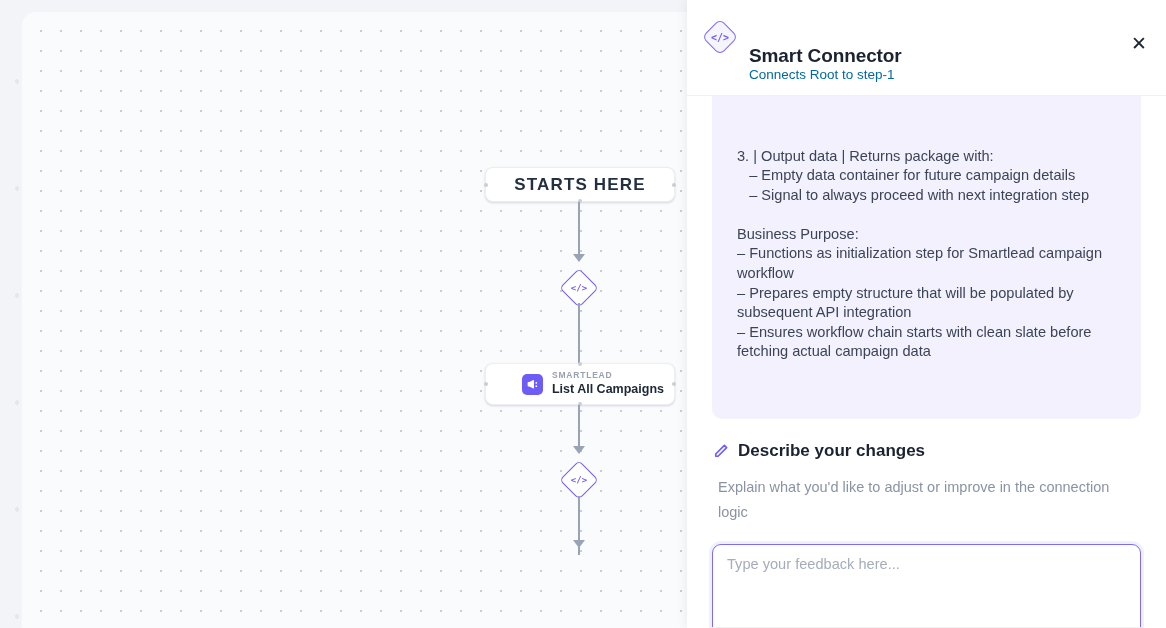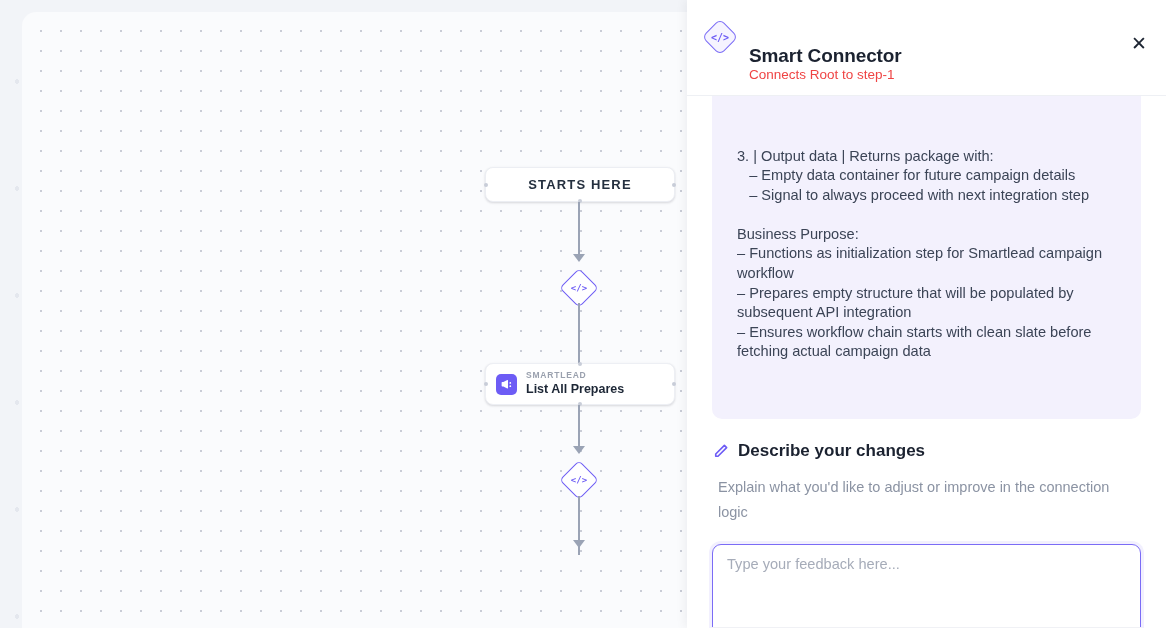--- a/index.html
+++ b/index.html
@@ -41,28 +41,29 @@
     background-size: 22px 107px;
     background-position: 6px 28px;
   }
 
   
   .node {
     position: absolute;
     background: #ffffff;
     border-radius: 8px;
     box-shadow: 0 1px 3px rgba(16,24,40,.10), 0 1px 2px rgba(16,24,40,.06);
+    justify-content: flex-end;
   }
   .node-start {
     left: 463px; top: 155px; width: 190px; height: 35px;
     display: flex; align-items: center; justify-content: center;
     border: 1px solid #eceef3;
   }
   .node-start .label {
-    font-size: 13px; font-weight: 700; letter-spacing: 1.15px;
+    font-size: 17px; font-weight: 700; letter-spacing: 1.15px;
     color: #25303f;
   }
   .node-app {
     left: 463px; top: 351px; width: 190px; height: 42px;
     display: flex; align-items: center; gap: 9px;
     padding: 0 10px;
     border: 1px solid #edeff4;
   }
   .node-app.dashed {
     top: 543px;
@@ -175,21 +176,21 @@
     background: #f6f4ff;
   }
   .hdr-glyph {
     position: absolute; inset: 0;
     display: flex; align-items: center; justify-content: center;
     font-size: 10px; font-weight: 700; color: #6d5cf5;
     font-family: "DejaVu Sans Mono", monospace;
   }
   .hdr-texts { display: flex; flex-direction: column; padding-top: 1px; margin-top: 26px; }
   .hdr-title { font-size: 19px; font-weight: 700; color: #1b2230; letter-spacing: -.1px; }
-  .hdr-sub { font-size: 13.5px; color: #ef4444; }
+  .hdr-sub { font-size: 13.5px; color: #0369a1; }
   .close-btn {
     position: absolute; right: 14px; top: 30px;
     width: 26px; height: 26px;
     display: flex; align-items: center; justify-content: center;
     background: none; border: none; cursor: pointer;
     font-size: 19px; color: #1c2431; line-height: 1;
     font-family: "Liberation Sans", sans-serif;
   }
 
   .panel-body { flex: 1 1 auto; padding: 0 18px; overflow: hidden; position: relative; }
@@ -269,21 +270,21 @@
       <div class="node node-app">
         <span class="icon-smartlead">
           <svg width="13" height="13" viewBox="0 0 24 24" fill="#ffffff" aria-hidden="true">
             <path d="M3 9.5v5c0 .6.4 1 1 1h2.2l7.3 3.9c.6.3 1.3-.1 1.3-.8V4.4c0-.7-.7-1.1-1.3-.8L6.2 7.5H4c-.6 0-1 .4-1 1z"></path>
             <circle cx="19" cy="9" r="1.6"></circle>
             <circle cx="19" cy="15" r="1.6"></circle>
           </svg>
         </span>
         <span class="node-texts">
           <span class="node-kicker">SMARTLEAD</span>
-          <span class="node-title">List All Prepares</span>
+          <span class="node-title">List All Campaigns</span>
         </span>
         <span class="handle h-l"></span>
         <span class="handle h-r"></span>
         <span class="handle h-t"></span>
         <span class="handle h-b"></span>
       </div>
 
       <div class="edge e3"></div>
       <div class="arrow a2"></div>
 

